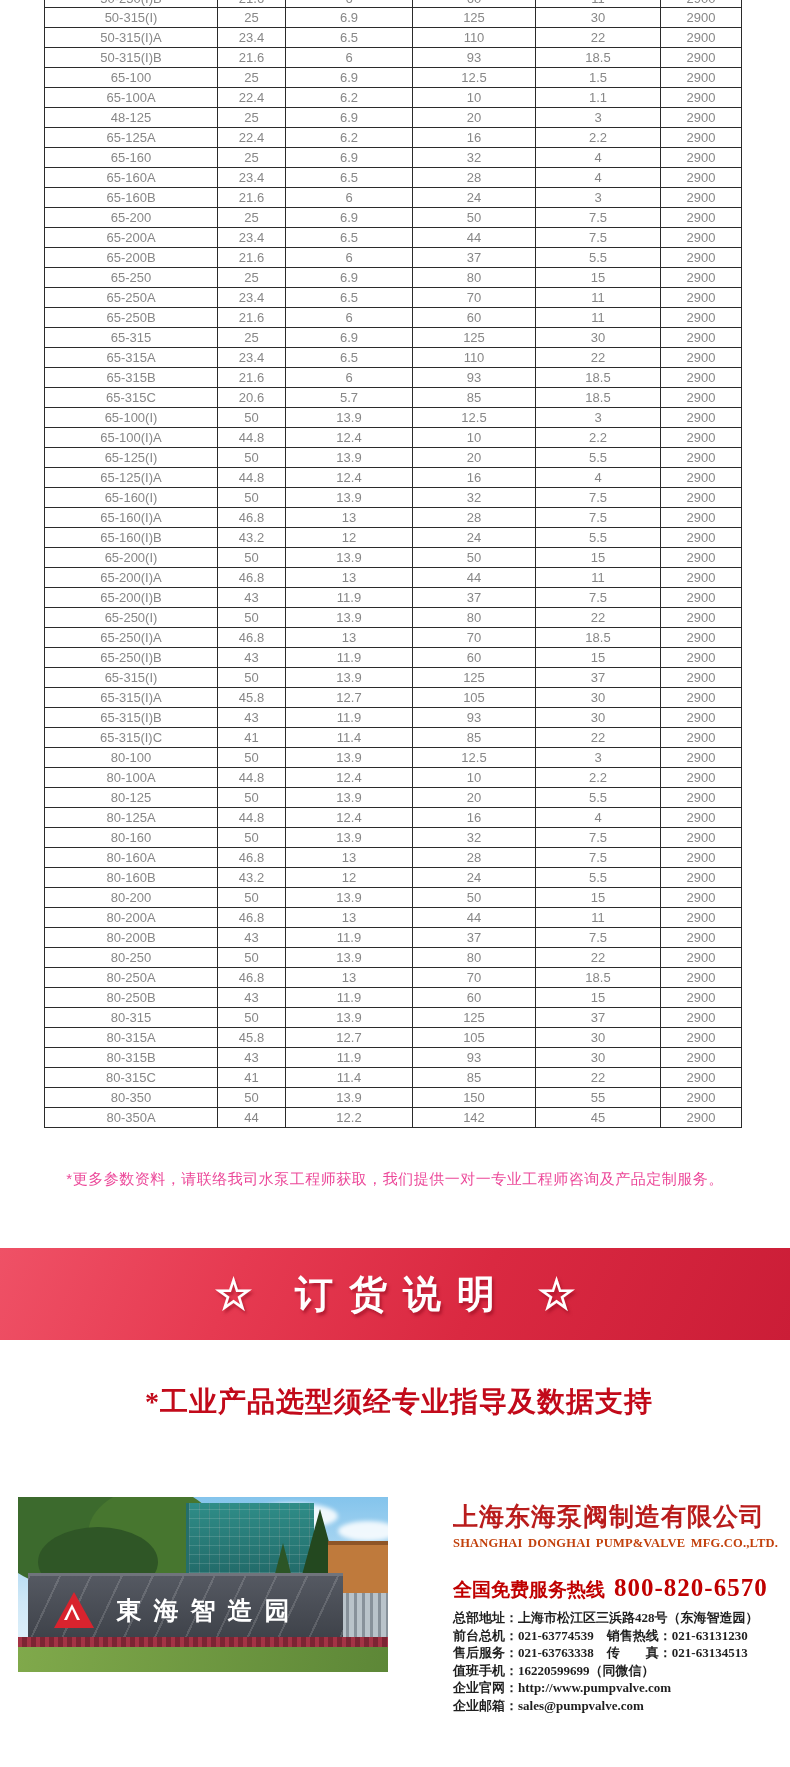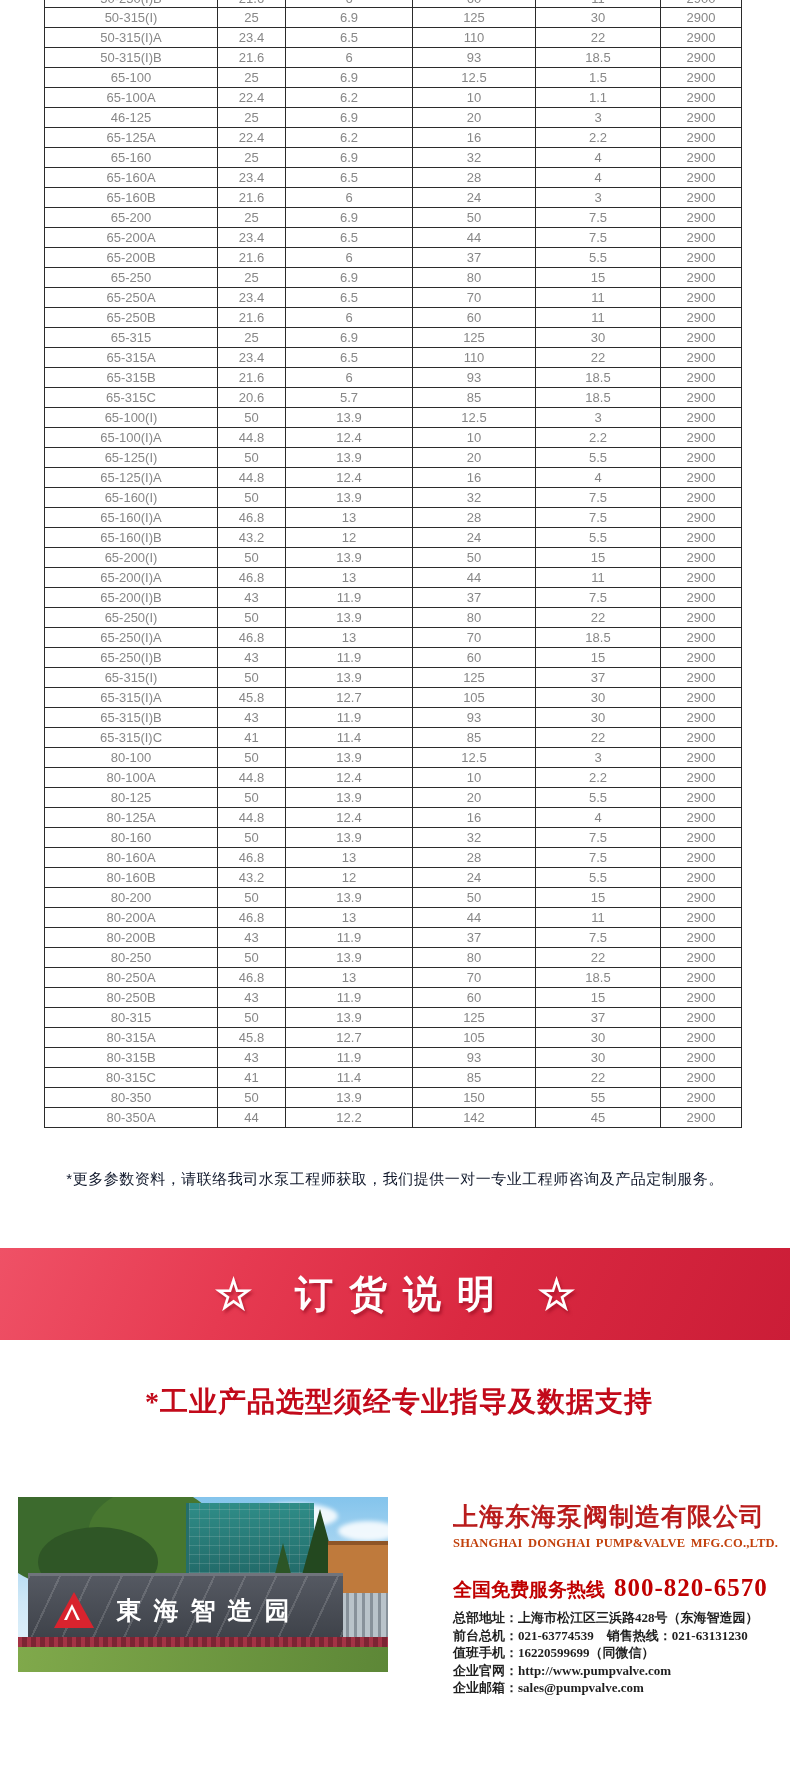--- a/index.html
+++ b/index.html
@@ -10,21 +10,21 @@
   .spec-table{position:absolute;left:44px;top:0;width:699px;border-left:1px solid #2b2b2b;}
   .t-row{display:grid;grid-template-columns:173px 68px 127px 123px 125px 81px;}
   .t-cell{box-sizing:border-box;height:20px;line-height:19px;text-align:center;
           border-right:1px solid #2b2b2b;border-bottom:1px solid #2b2b2b;
           font-size:13px;color:#878787;overflow:hidden;white-space:nowrap;}
   .t-row.partial .t-cell{height:8px;}
   .t-row.partial .t-cell span{display:block;margin-top:-11px;line-height:19px;}
 
   
   .note-line{position:absolute;left:0;top:1170px;width:790px;text-align:center;
-             font-size:15px;letter-spacing:.5px;color:#0f172a;}
+             font-size:15px;letter-spacing:.5px;color:#ec4899;}
 
   
   .order-banner{position:absolute;left:0;top:1248px;width:790px;height:92px;
       background:linear-gradient(115deg,#ef5166 0%,#e63a51 30%,#da2941 60%,#cb1d37 100%);
       display:flex;align-items:center;justify-content:center;}
   .order-banner .banner-title{color:#fff;font-size:38px;font-weight:bold;letter-spacing:16px;
       text-shadow:2px 3px 3px rgba(140,10,30,.55);font-family:"Liberation Sans",sans-serif;
       padding-left:16px;}
 
   
@@ -141,21 +141,21 @@
         </div>
         <div class="t-row">
           <div class="t-cell"><span>65-100A</span></div>
           <div class="t-cell"><span>22.4</span></div>
           <div class="t-cell"><span>6.2</span></div>
           <div class="t-cell"><span>10</span></div>
           <div class="t-cell"><span>1.1</span></div>
           <div class="t-cell"><span>2900</span></div>
         </div>
         <div class="t-row">
-          <div class="t-cell"><span>46-125</span></div>
+          <div class="t-cell"><span>48-125</span></div>
           <div class="t-cell"><span>25</span></div>
           <div class="t-cell"><span>6.9</span></div>
           <div class="t-cell"><span>20</span></div>
           <div class="t-cell"><span>3</span></div>
           <div class="t-cell"><span>2900</span></div>
         </div>
         <div class="t-row">
           <div class="t-cell"><span>65-125A</span></div>
           <div class="t-cell"><span>22.4</span></div>
           <div class="t-cell"><span>6.2</span></div>
@@ -592,19 +592,20 @@
   <div class="footer-info">
     <div class="company-cn">上海东海泵阀制造有限公司</div>
     <div class="company-en">SHANGHAI DONGHAI PUMP&amp;VALVE MFG.CO.,LTD.</div>
     <div class="hotline">
       <span class="hotline-label">全国免费服务热线</span>
       <span class="hotline-number">800-820-6570</span>
     </div>
     <div class="info-lines">
         <div class="info-line">总部地址：上海市松江区三浜路428号（东海智造园）</div>
         <div class="info-line">前台总机：021-63774539　销售热线：021-63131230</div>
+        <div class="info-line">售后服务：021-63763338　传　　真：021-63134513</div>
         <div class="info-line">值班手机：16220599699（同微信）</div>
         <div class="info-line">企业官网：http://www.pumpvalve.com</div>
         <div class="info-line">企业邮箱：sales@pumpvalve.com</div>
       </div>
   </div>
 
 </div>
 
 </body></html>

